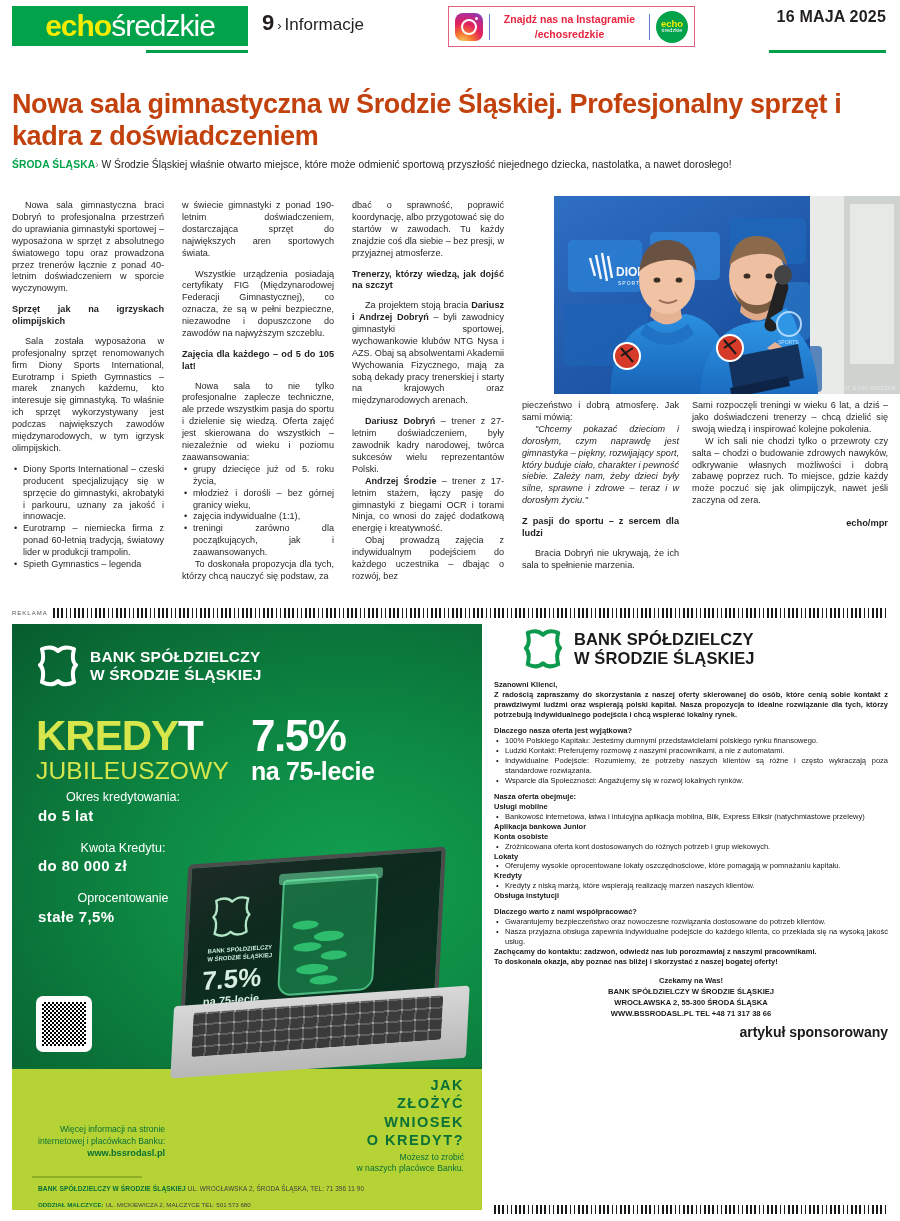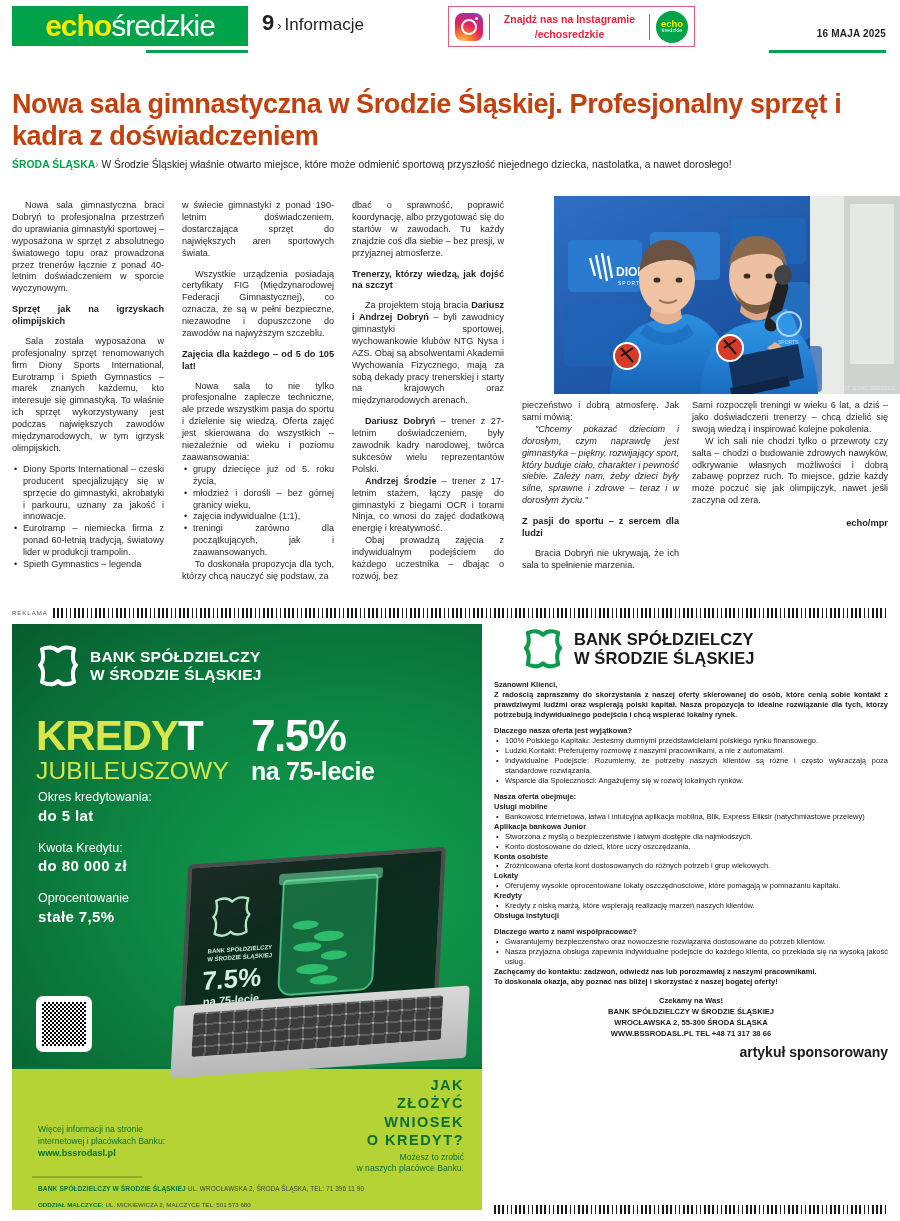--- a/index.html
+++ b/index.html
@@ -38,21 +38,21 @@
     background:radial-gradient(circle at 28% 108%, #fdd55f 0%, #f4752f 28%, #e3215d 55%, #b72a8e 78%, #6a49cf 100%);}
   .ig-icon:after{content:"";position:absolute;left:6px;top:6px;width:12px;height:12px;border:2px solid #fff;border-radius:50%;}
   .ig-icon:before{content:"";position:absolute;right:5px;top:4px;width:3px;height:3px;background:#fff;border-radius:50%;}
   .ig-bar{width:1px;height:26px;background:#5b7fc7;flex:none;}
   .ig-txt{font-size:10.5px;font-weight:bold;color:#e8243f;line-height:1.35;flex:1;text-align:center;}
   .ig-badge{width:32px;height:32px;border-radius:50%;background:#00a34a;color:#fff;
     display:flex;flex-direction:column;align-items:center;justify-content:center;flex:none;line-height:1;}
   .ig-badge .b1{font-size:9.5px;font-weight:bold;color:#f5ec00;}
   .ig-badge .b2{font-size:5.6px;}
 
-  .date-txt{position:absolute;right:14px;top:28px;font-size:10px;font-weight:bold;letter-spacing:.2px;}
+  .date-txt{position:absolute;right:14px;top:8px;font-size:16px;font-weight:bold;letter-spacing:.2px;}
   .date-rule{position:absolute;right:14px;top:50px;width:117px;height:3px;background:#00a34a;}
 
   
   .headline{
     position:absolute;left:12px;top:88px;width:876px;
     font-size:27px;font-weight:bold;line-height:1.20;letter-spacing:-.4px;color:#c2410c;
   }
   .deck{position:absolute;left:12px;top:158px;width:876px;font-size:10.3px;line-height:1.3;}
   .deck b{color:#00a34a;letter-spacing:.1px;}
   .deck .chev{color:#8b8b8b;}
@@ -121,35 +121,35 @@
   .coin{position:absolute;background:rgba(55,215,125,.75);border-radius:50%;}
   .lap-base{position:absolute;left:0;top:140px;width:296px;height:72px;
     background:linear-gradient(180deg,#d8d8d8 0%,#b7b7b7 100%);
     transform:skewY(-7deg) rotate(3deg);border-radius:4px;}
   .keys{position:absolute;left:20px;top:8px;width:250px;height:44px;
     background:repeating-linear-gradient(90deg,#6e6e6e 0 12px,#c9c9c9 12px 14px),
                repeating-linear-gradient(0deg,#6e6e6e 0 9px,#c9c9c9 9px 11px);
     background-blend-mode:multiply;border-radius:3px;opacity:.92;}
 
   .specs{position:absolute;left:26px;top:166px;width:170px;color:#fff;}
-  .spec-lbl{font-size:12.5px;line-height:1.25;margin-bottom:1px;}
+  .spec-lbl{font-size:12.5px;line-height:1.25;margin-bottom:1px;text-align:center;}
   .spec-val{font-size:15px;font-weight:bold;line-height:1.2;margin-bottom:16px;letter-spacing:.4px;}
 
   .qr{position:absolute;left:24px;top:372px;width:56px;height:56px;background:#fff;border-radius:7px;
     display:flex;align-items:center;justify-content:center;}
   .qr-inner{width:44px;height:44px;
     background:
       repeating-linear-gradient(90deg,#000 0 2px,#fff 2px 4px),
       repeating-linear-gradient(0deg,#000 0 2px,#fff 2px 4px);
     background-blend-mode:difference;}
 
   .jak{position:absolute;right:18px;top:452px;text-align:right;color:#0a7038;
     font-size:14.5px;font-weight:bold;line-height:1.26;letter-spacing:1.5px;}
   .jak-sub{position:absolute;right:18px;top:528px;text-align:right;color:#0a7038;font-size:8.6px;line-height:1.3;}
-  .wiecej{position:absolute;left:26px;top:500px;font-size:8.6px;color:#0a7038;line-height:1.35;}
+  .wiecej{position:absolute;left:26px;top:500px;font-size:8.6px;color:#0a7038;line-height:1.35;text-align:right;}
   .wiecej b{font-size:9.2px;}
   .wiecej-rule{position:absolute;left:20px;top:552px;width:110px;height:1.5px;background:#8fae28;}
 
   .addr{position:absolute;left:26px;top:560px;width:420px;color:#3f3f3f;}
   .addr-main{font-size:6.4px;line-height:1.5;letter-spacing:.1px;}
   .addr-main b{color:#0a7038;font-size:6.6px;}
   .addr-list{font-size:6.2px;line-height:1.55;margin-top:6px;}
   .addr-list b{color:#0a7038;}
 
   
@@ -460,24 +460,20 @@
       </ul>
       <div class="gap"></div>
 
       <p class="b">Nasza oferta obejmuje:</p>
 
       <p class="b">Usługi mobilne</p>
       <ul>
         <li>Bankowość internetowa, łatwa i intuicyjna aplikacja mobilna, Blik, Express Eliksir (natychmiastowe przelewy)</li>
       </ul>
       <p class="b">Aplikacja bankowa Junior</p>
-      <ul>
-        <li>Stworzona z myślą o bezpieczeństwie i łatwym dostępie dla najmłodszych.</li>
-        <li>Konto dostosowane do dzieci, które uczy oszczędzania.</li>
-      </ul>
       <p class="b">Konta osobiste</p>
       <ul>
         <li>Zróżnicowana oferta kont dostosowanych do różnych potrzeb i grup wiekowych.</li>
       </ul>
       <p class="b">Lokaty</p>
       <ul>
         <li>Oferujemy wysokie oprocentowane lokaty oszczędnościowe, które pomagają w pomnażaniu kapitału.</li>
       </ul>
       <p class="b">Kredyty</p>
       <ul>

